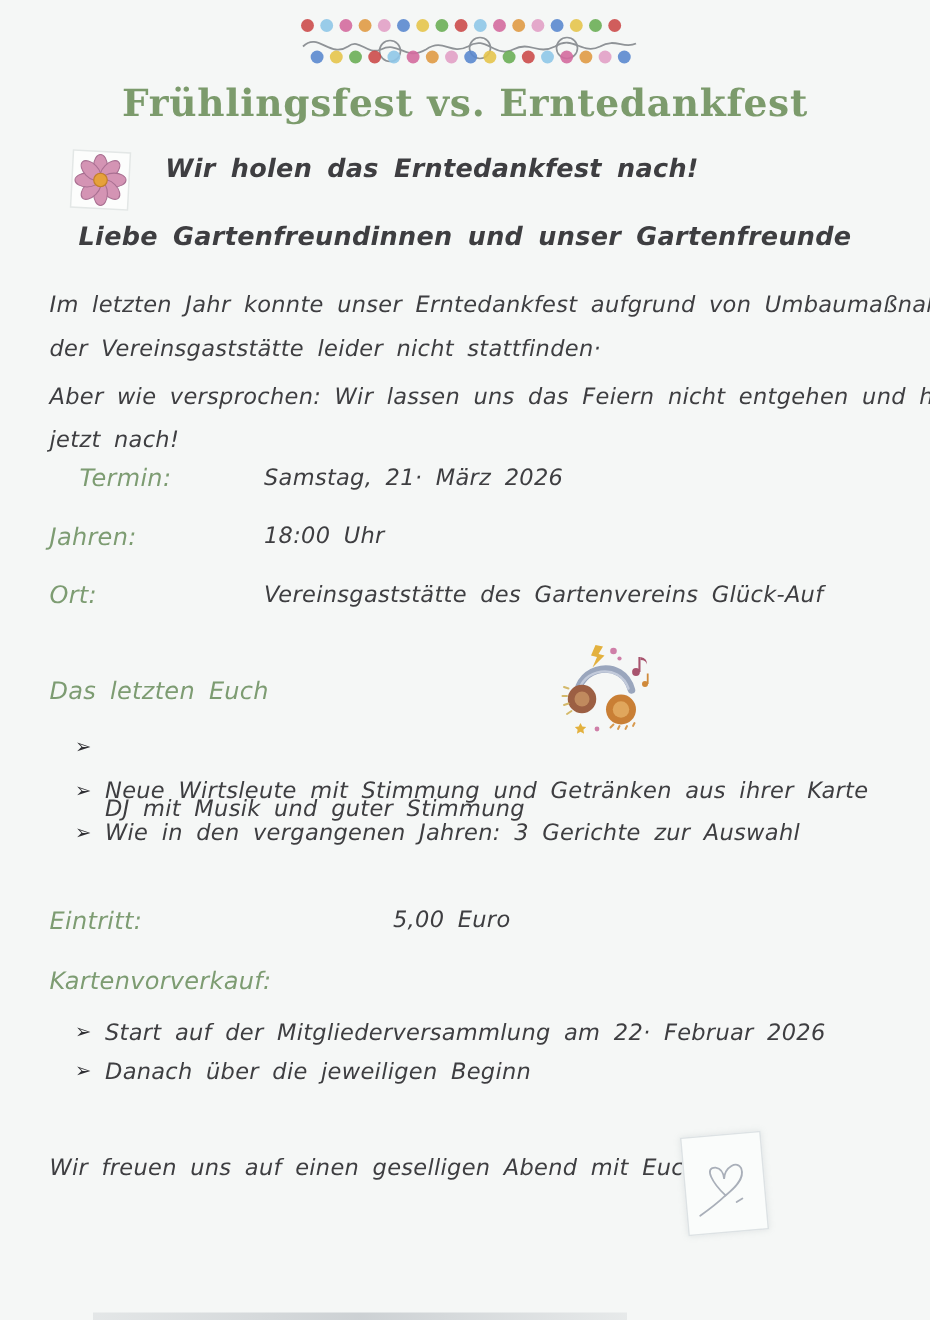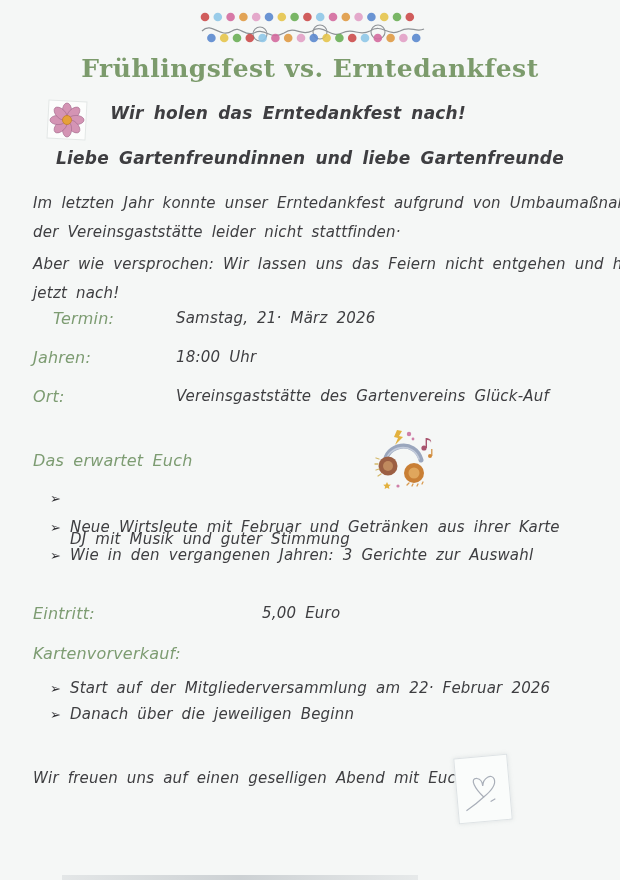--- a/index.html
+++ b/index.html
@@ -108,21 +108,21 @@
           <ellipse cx="0" cy="-9" rx="4.6" ry="8" transform="rotate(225)"></ellipse>
           <ellipse cx="0" cy="-9" rx="4.6" ry="8" transform="rotate(270)"></ellipse>
           <ellipse cx="0" cy="-9" rx="4.6" ry="8" transform="rotate(315)"></ellipse>
         </g>
         <circle cx="0" cy="0" r="4.5" fill="#e6a13b" stroke="#c27f2a" stroke-width="0.8"></circle>
       </g>
     </svg>
   </div>
 
   <div class="abs hand subtitle">Wir holen das Erntedankfest nach!</div>
-  <div class="abs hand salutation">Liebe Gartenfreundinnen und liebe Gartenfreunde</div>
+  <div class="abs hand salutation">Liebe Gartenfreundinnen und unser Gartenfreunde</div>
 
   <div class="abs" style="left:33px;top:189px;">
     <div class="hand body-line">Im letzten Jahr konnte unser Erntedankfest aufgrund von Umbaumaßnahmen in</div>
     <div class="hand body-line">der Vereinsgaststätte leider nicht stattfinden·</div>
   </div>
   <div class="abs" style="left:33px;top:250px;">
     <div class="hand body-line">Aber wie versprochen: Wir lassen uns das Feiern nicht entgehen und holen es</div>
     <div class="hand body-line">jetzt nach!</div>
   </div>
 
@@ -132,21 +132,21 @@
   </div>
   <div class="abs" style="left:0;top:348px;">
     <span class="abs hand green label" style="left:33px;">Jahren:</span>
     <span class="abs hand value" style="left:176px;">18:00 Uhr</span>
   </div>
   <div class="abs" style="left:0;top:387px;">
     <span class="abs hand green label" style="left:33px;">Ort:</span>
     <span class="abs hand value" style="left:176px;">Vereinsgaststätte des Gartenvereins Glück-Auf</span>
   </div>
 
-  <div class="abs hand green sec-head" style="left:33px;top:451px;">Das erwartet Euch</div>
+  <div class="abs hand green sec-head" style="left:33px;top:451px;">Das letzten Euch</div>
 
   <div class="abs headphones">
     <svg width="64" height="64" viewBox="0 0 64 64" xmlns="http://www.w3.org/2000/svg">
       <path d="M12,38 C12,18 42,12 48,34" fill="none" stroke="#9aa6bd" stroke-width="5" stroke-linecap="round"></path>
       <path d="M13,36 C14,20 40,15 46,33" fill="none" stroke="#c3cbdb" stroke-width="1.6" stroke-linecap="round"></path>
       <circle cx="15" cy="40" r="9.5" fill="#9c5f43"></circle>
       <circle cx="15" cy="40" r="5" fill="#c08a5e"></circle>
       <circle cx="41" cy="47" r="10" fill="#c97f35"></circle>
       <circle cx="41" cy="47" r="5.5" fill="#e0a65c"></circle>
       <path d="M24,4 L29,5 L26,10 L30,11 L22,19 L25,12 L21,11 Z" fill="#e3b13e"></path>
@@ -177,21 +177,21 @@
       <circle cx="25" cy="60" r="1.6" fill="#cf7fa8"></circle>
     </svg>
   </div>
 
   <div class="abs" style="left:0;top:489px;">
     <span class="abs hand bullet-glyph" style="left:50px;top:2px;">➢</span>
     <span class="abs hand bullet-text" style="left:70px;margin-top:41px;">DJ mit Musik und guter Stimmung</span>
   </div>
   <div class="abs" style="left:0;top:518px;">
     <span class="abs hand bullet-glyph" style="left:50px;top:2px;">➢</span>
-    <span class="abs hand bullet-text" style="left:70px;">Neue Wirtsleute mit Februar und Getränken aus ihrer Karte</span>
+    <span class="abs hand bullet-text" style="left:70px;">Neue Wirtsleute mit Stimmung und Getränken aus ihrer Karte</span>
   </div>
   <div class="abs" style="left:0;top:546px;">
     <span class="abs hand bullet-glyph" style="left:50px;top:2px;">➢</span>
     <span class="abs hand bullet-text" style="left:70px;">Wie in den vergangenen Jahren: 3 Gerichte zur Auswahl</span>
   </div>
 
   <div class="abs" style="left:0;top:604px;">
     <span class="abs hand green label" style="left:33px;">Eintritt:</span>
     <span class="abs hand value" style="left:262px;">5,00 Euro</span>
   </div>

